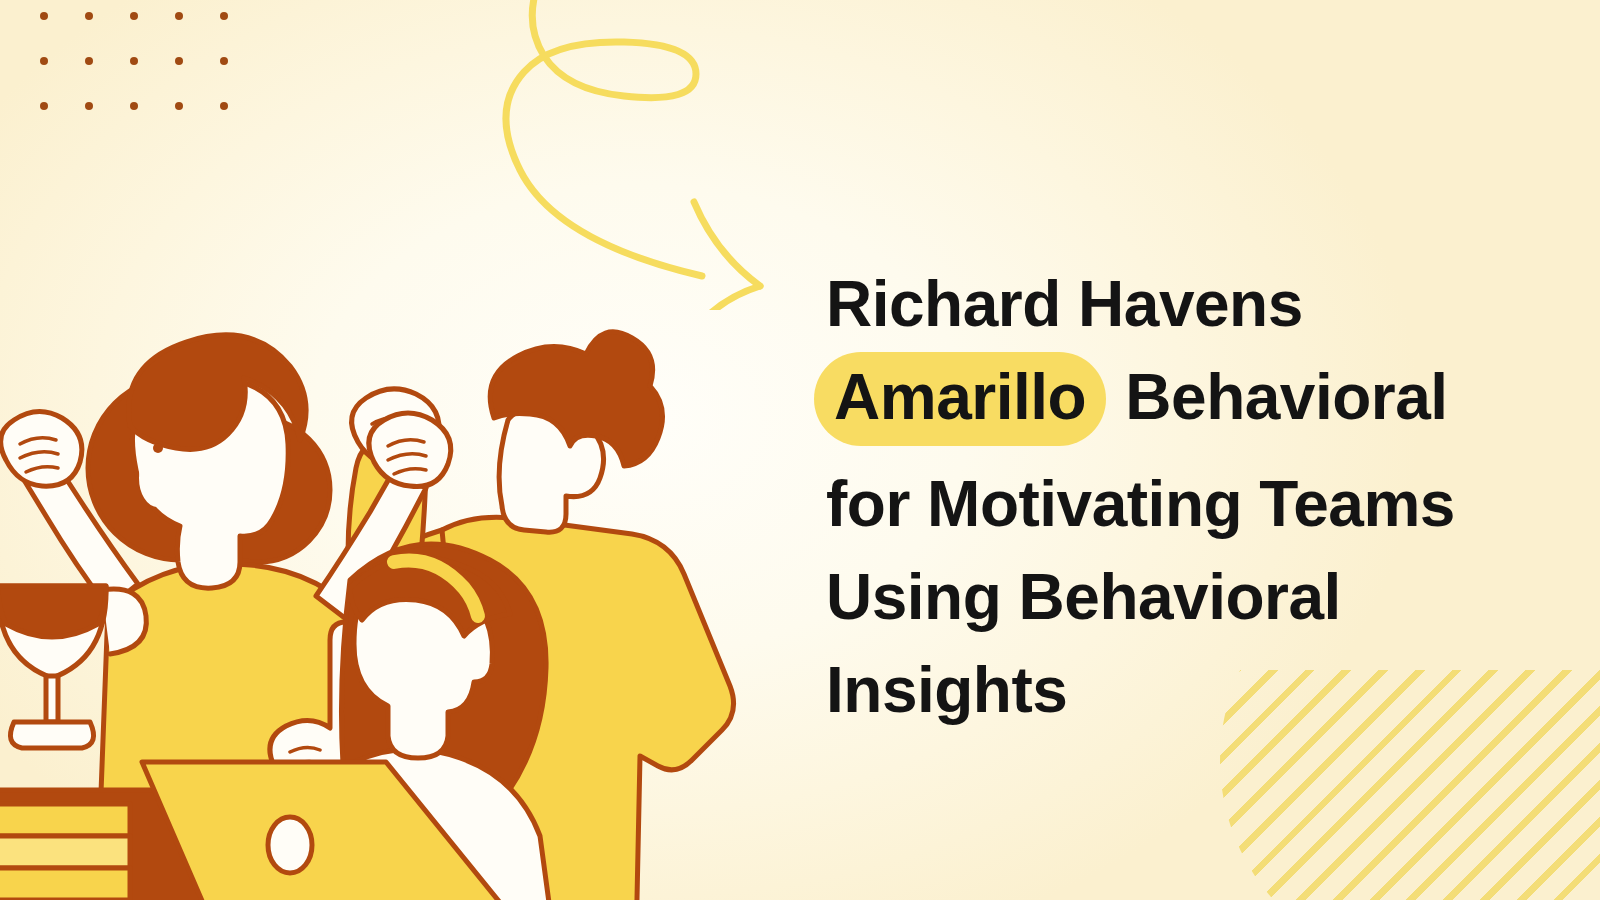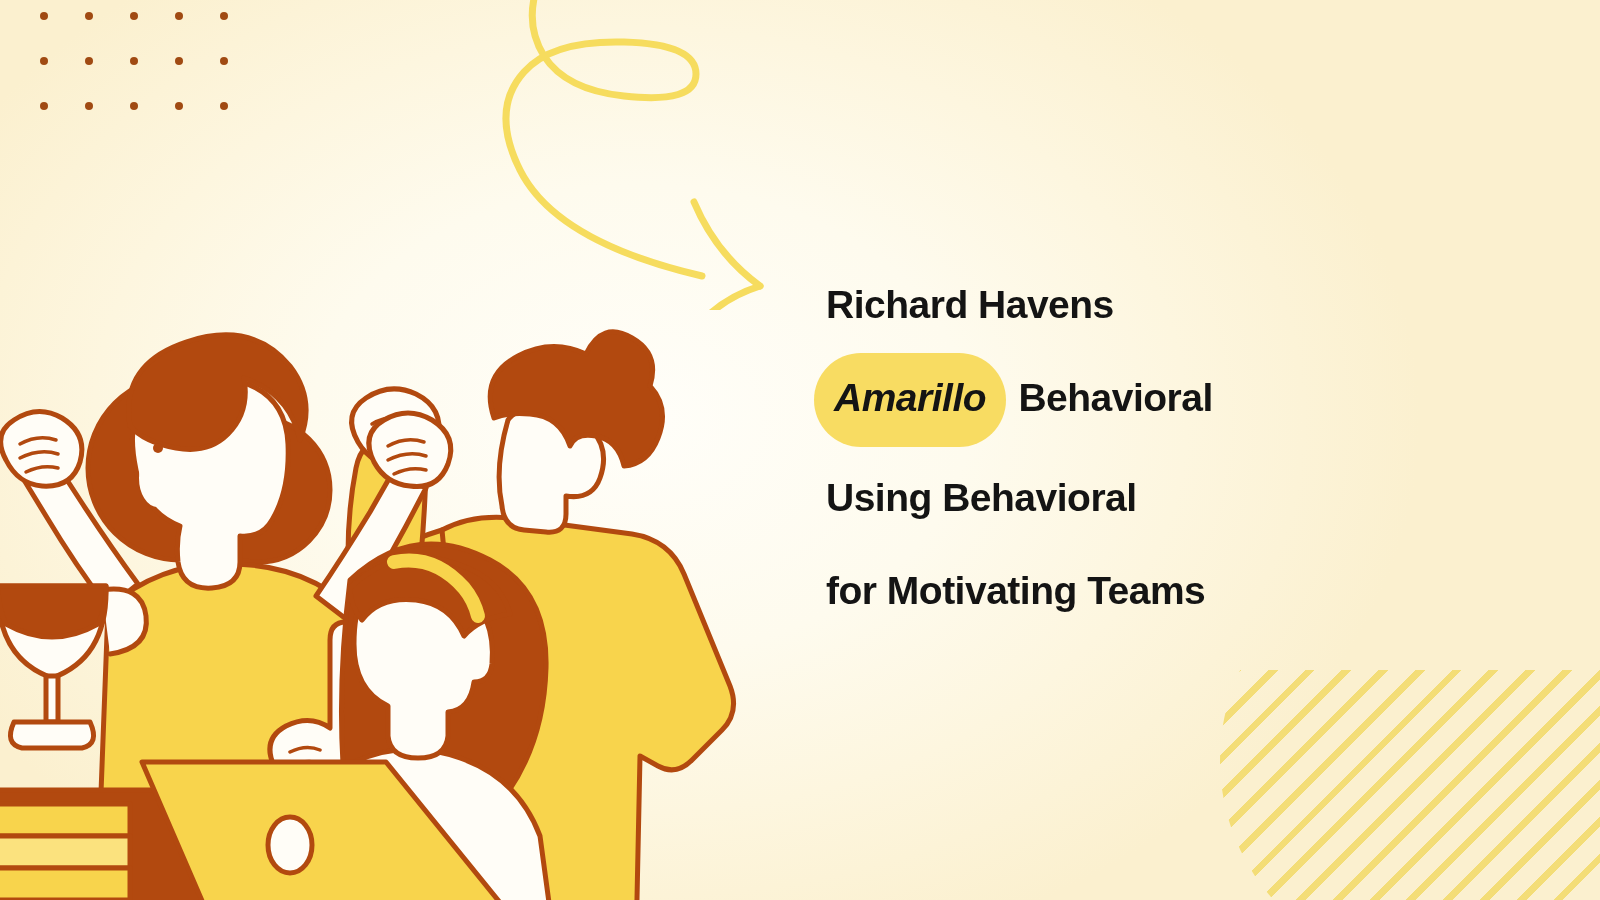--- a/index.html
+++ b/index.html
@@ -30,29 +30,28 @@
 
   
   .swirl{position:absolute;left:480px;top:-10px;width:330px;height:320px;}
 
   
   .illus{position:absolute;left:-10px;top:300px;width:840px;height:610px;}
 
   
   .headline{
     position:absolute;left:826px;top:258px;width:740px;
-    font-size:39px;line-height:93px;font-weight:700;letter-spacing:-.5px;
+    font-size:64px;line-height:93px;font-weight:700;letter-spacing:-.5px;
     color:#141414;
   }
   .hl-line{white-space:nowrap;}
   .hl-hi{
     display:inline-block;background:#F8DC62;color:#141414;
-    border-radius:48px;padding:3px 20px 7px 20px;margin:0 2px 4px -12px;
+    border-radius:48px;padding:3px 20px 7px 20px;margin:0 2px 12px -12px;
     line-height:84px;
-    font-style:italic;
   }
 </style>
 </head>
 <body>
 
 <div id="banner">
 
   <div class="dot-grid" id="dotGrid">
       <div class="dot" style="left: 0px; top: 0px; width: 8px; height: 8px; background: rgb(160, 74, 18);"></div>
       <div class="dot" style="left: 45px; top: 0px; width: 8px; height: 8px; background: rgb(160, 74, 18);"></div>
@@ -194,17 +193,18 @@
     </svg>
   </div>
 
   <div class="stripe-mask">
     <div class="stripe-circle"></div>
   </div>
 
   <div class="headline" id="headline">
       <div class="hl-line"><span>Richard Havens</span></div>
       <div class="hl-line"><span class="hl-hi">Amarillo</span><span> Behavioral</span></div>
+      <div class="hl-line"><span>for Motivating Teams</span></div>
       <div class="hl-line"><span>Using Behavioral</span></div>
-      <div class="hl-line"><span>for Motivating Teams</span></div>
+      <div class="hl-line"><span>Insights</span></div>
     </div>
 
 </div>
 
 </body></html>

